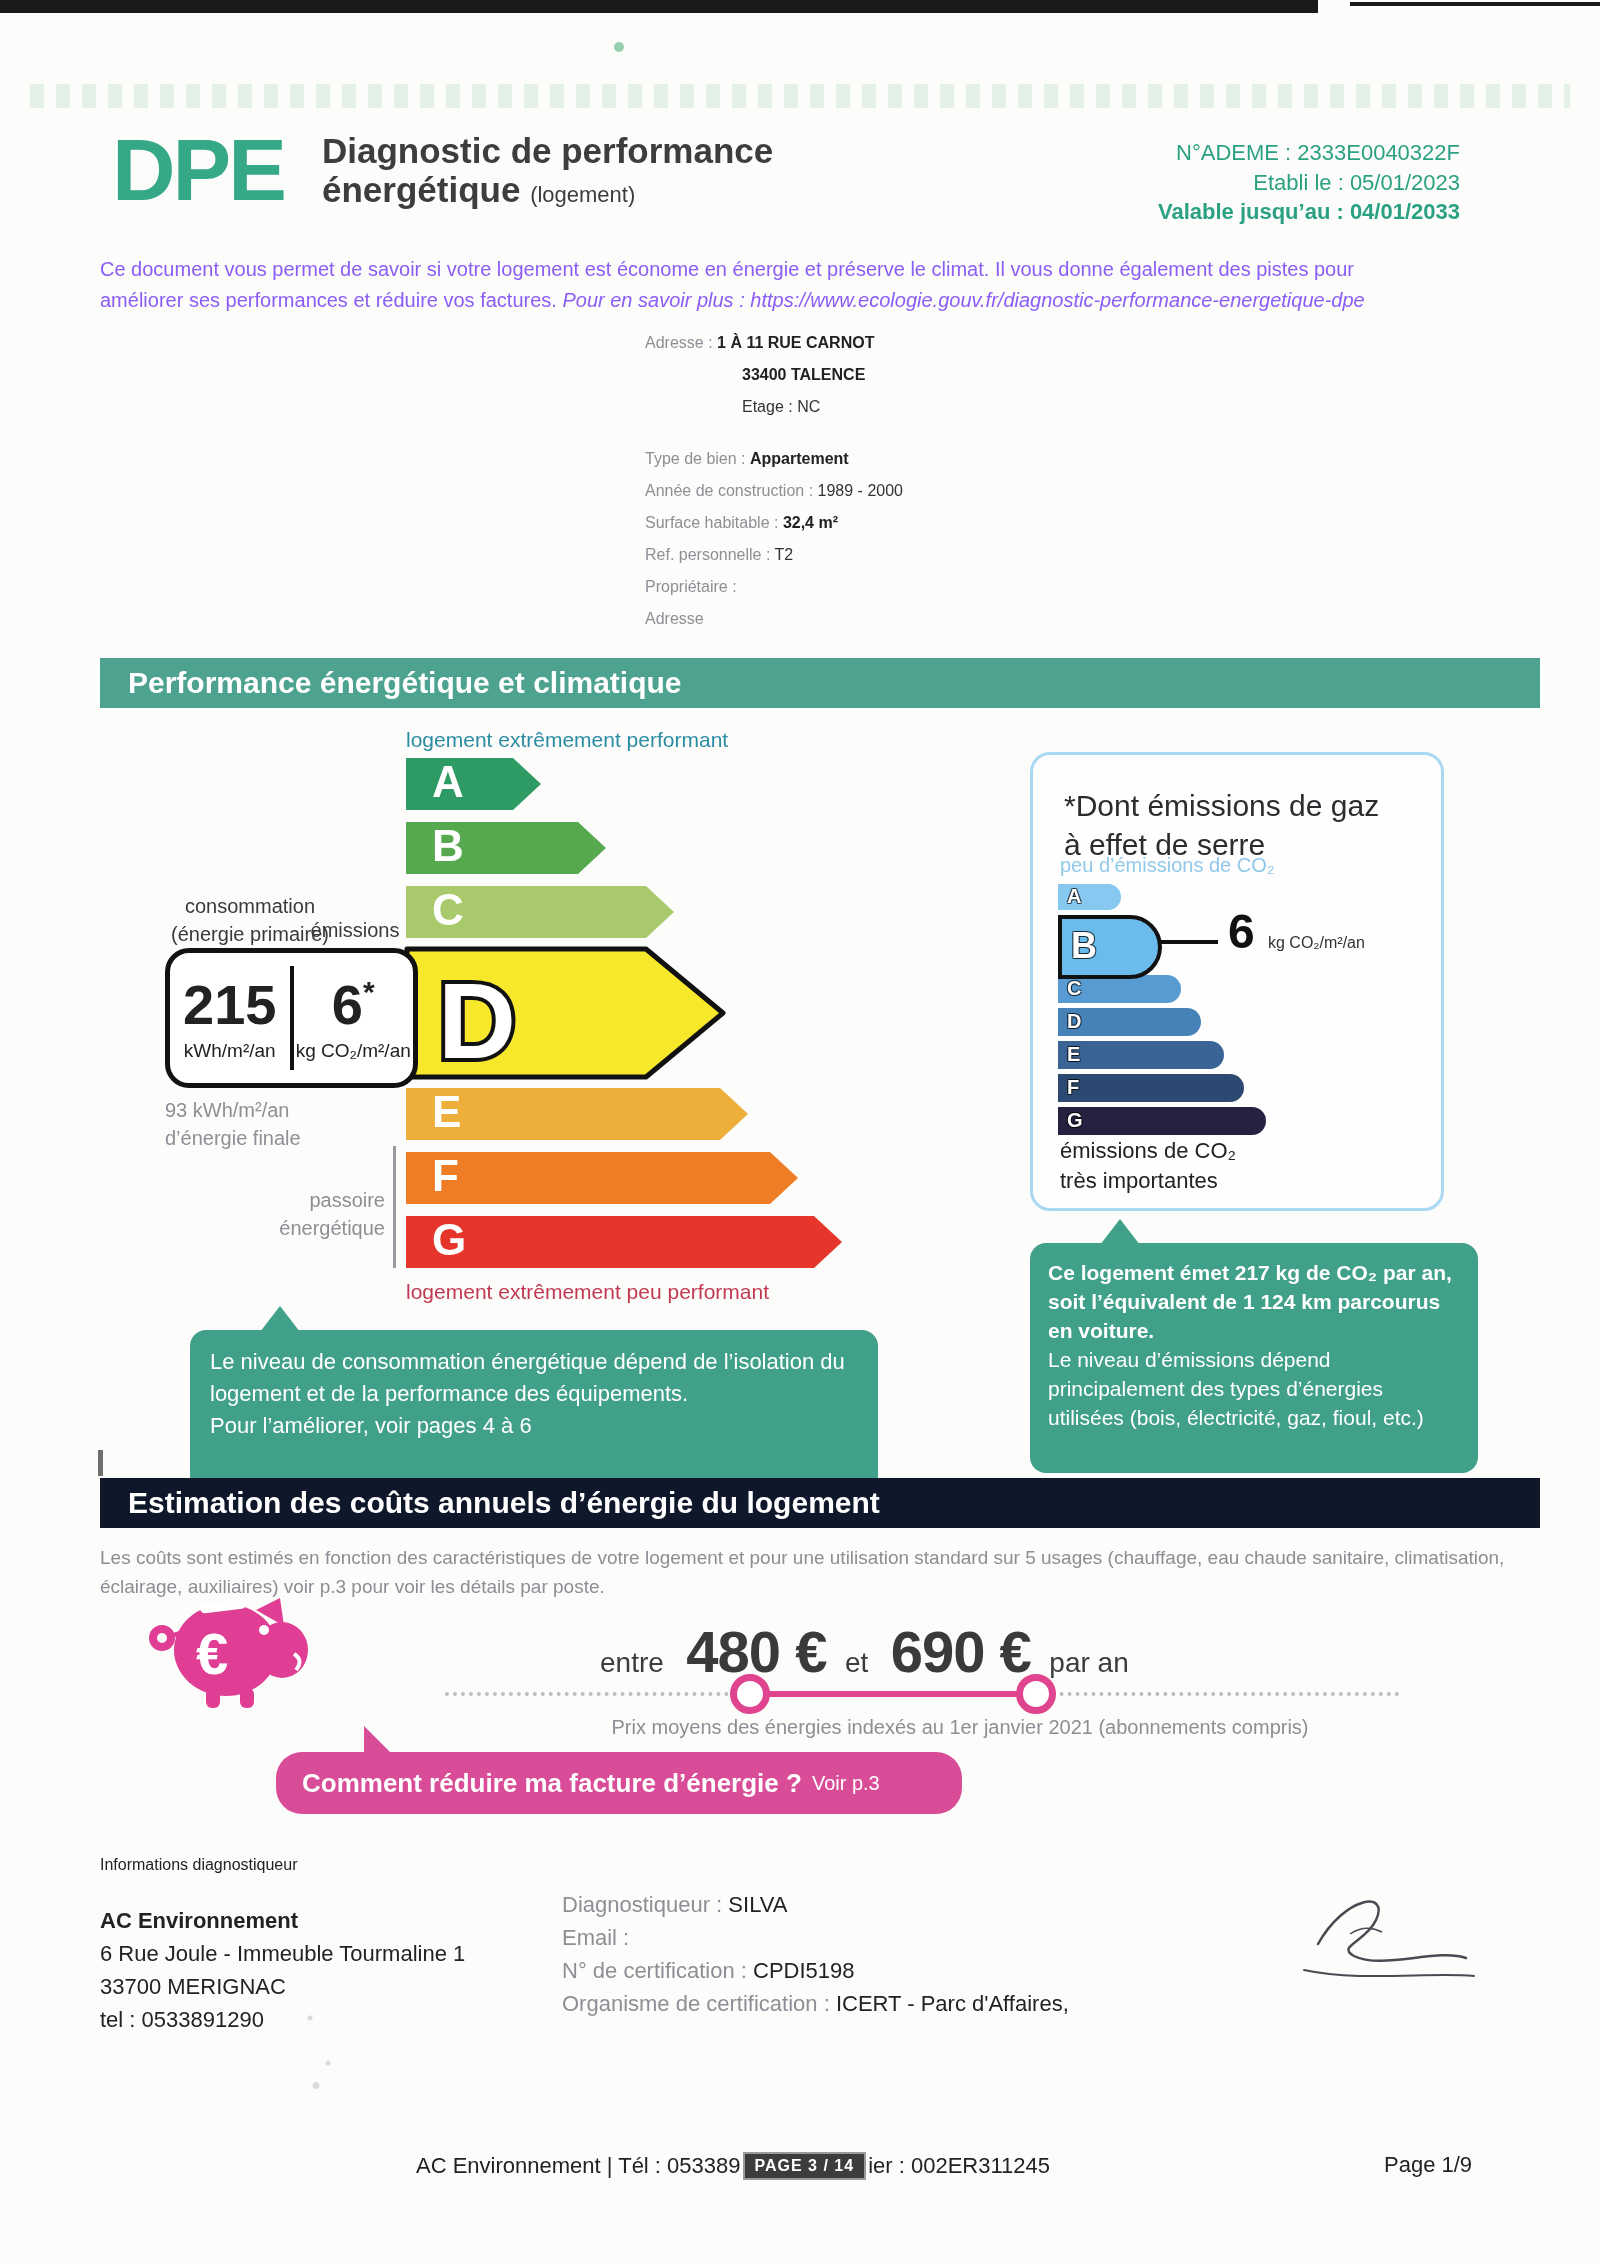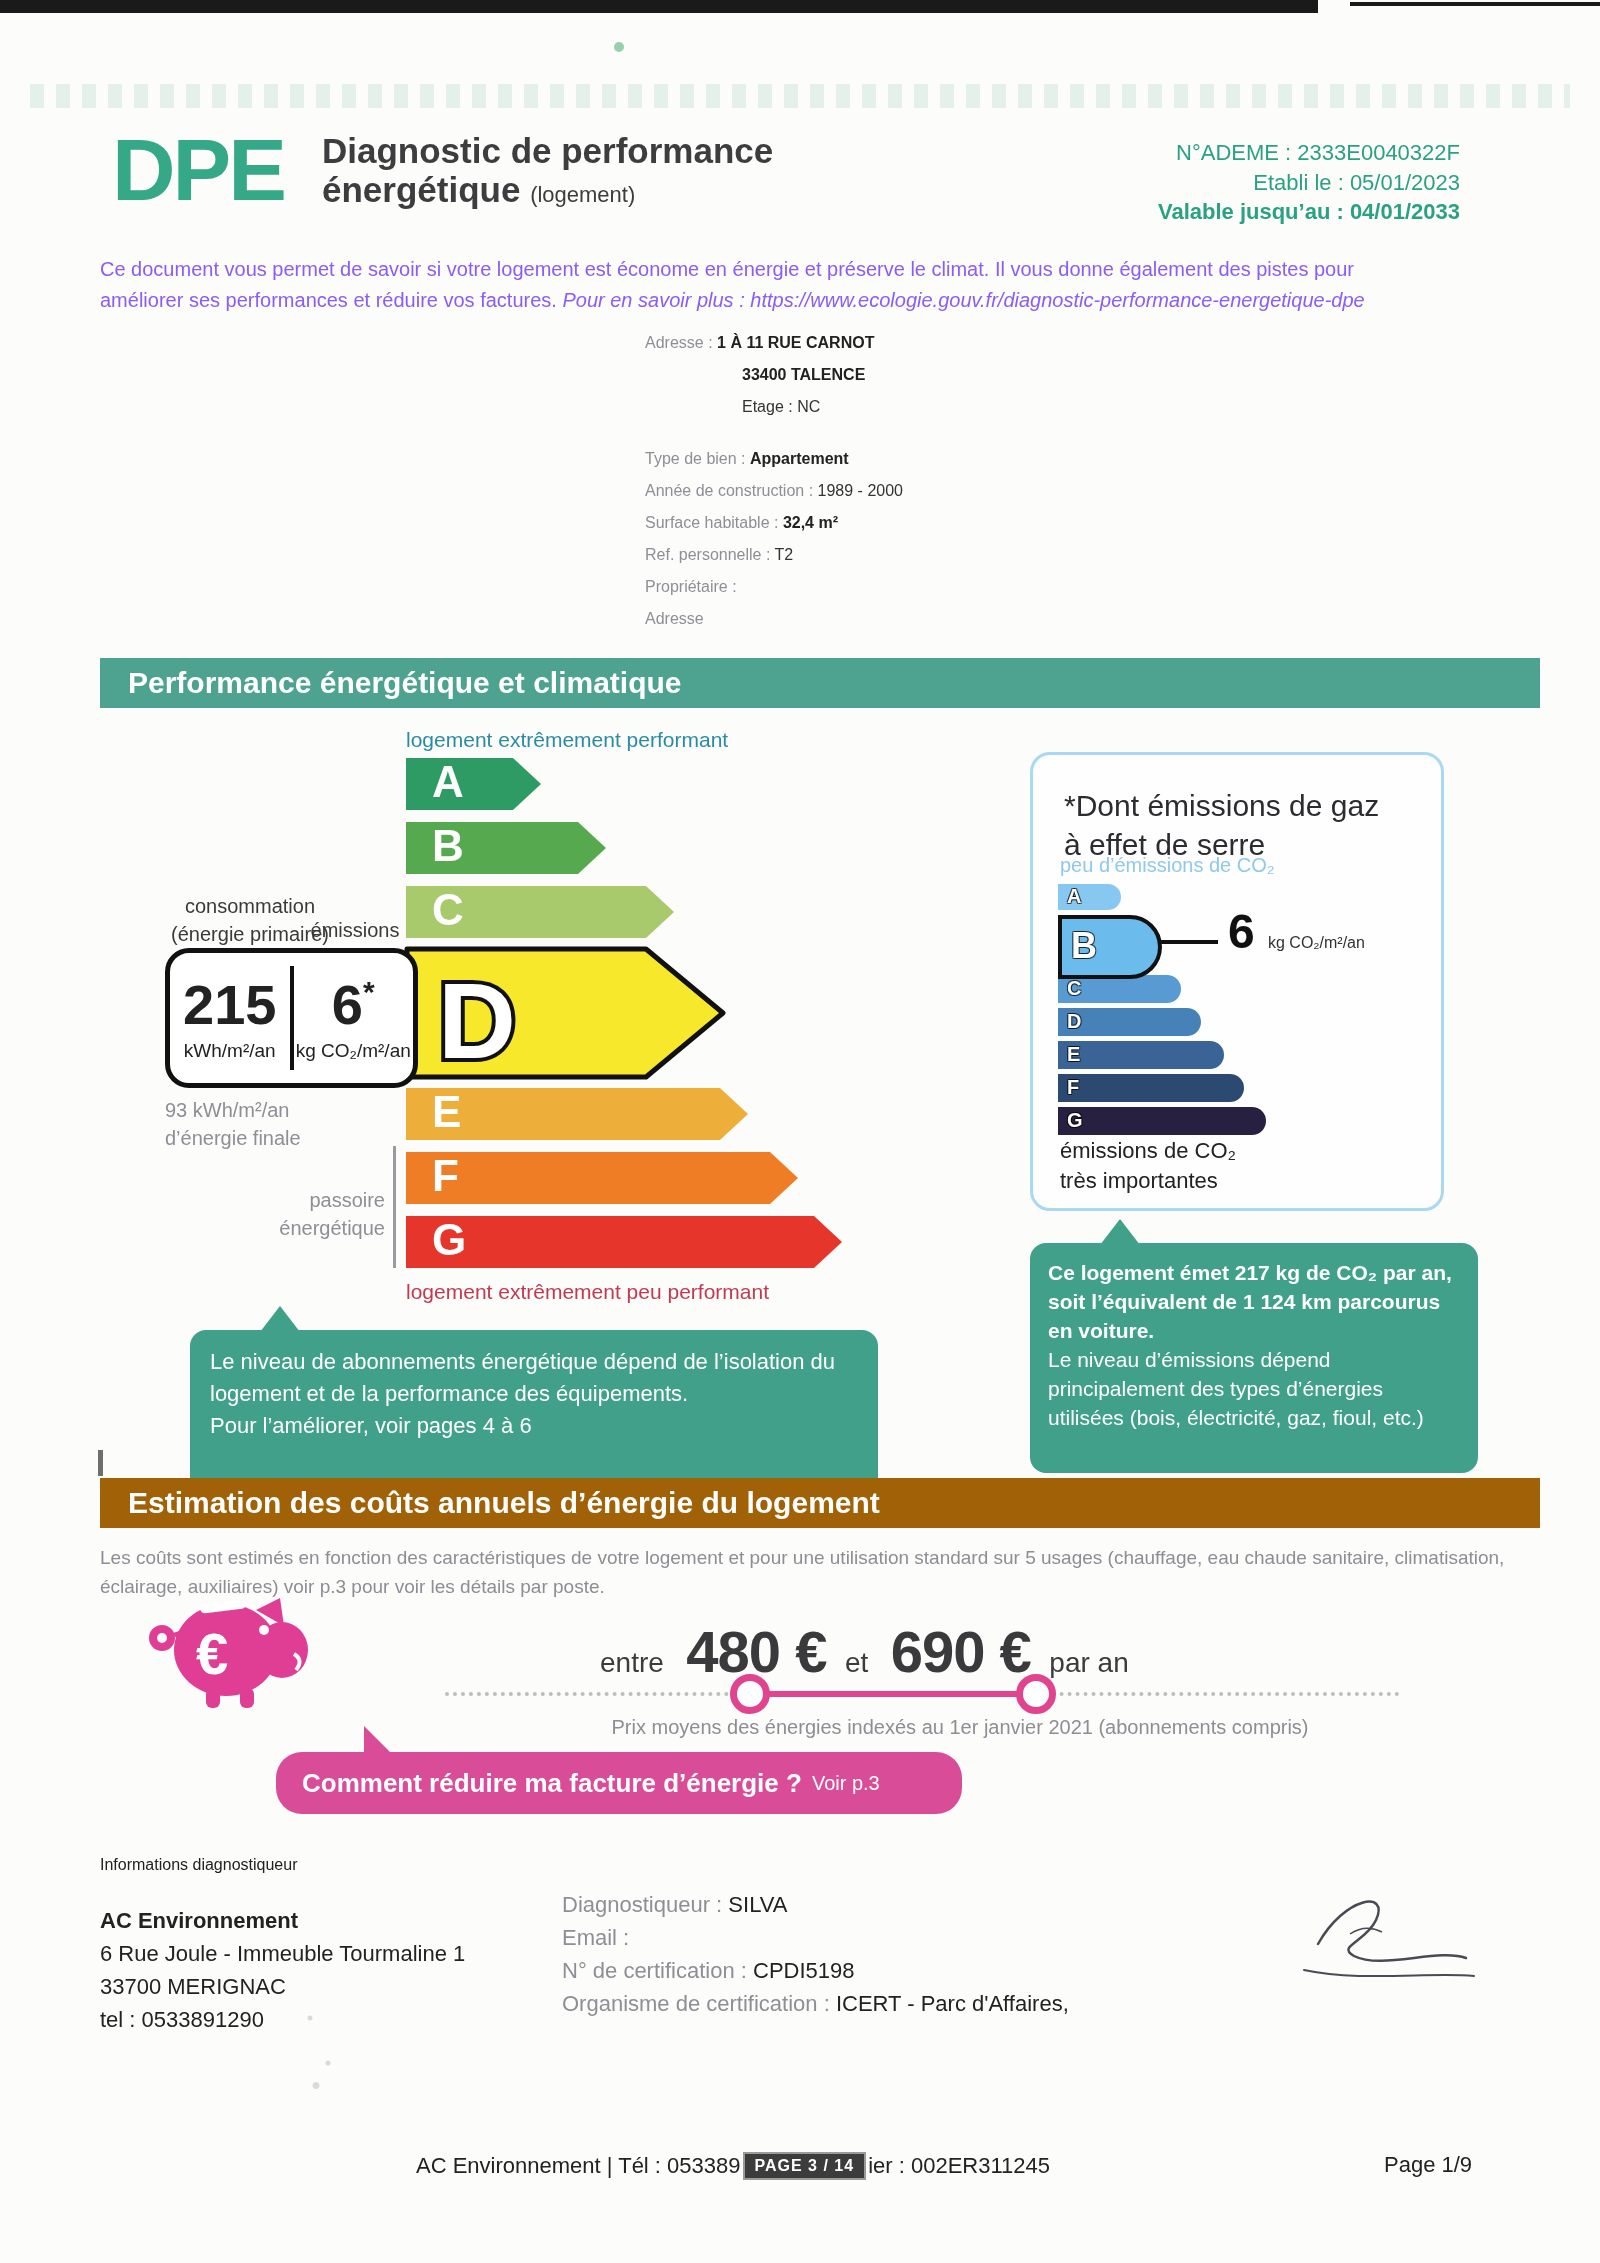--- a/index.html
+++ b/index.html
@@ -15,21 +15,21 @@
   .intro{font-size:20px;color:#8b5cf6;line-height:1.55;}
   .intro .it{font-style:italic;}
   
   .prow{font-size:16px;white-space:nowrap;}
   .plabel{color:#8e8e96;}
   .pvalue{color:#222;font-weight:bold;}
   .pplain{color:#333;}
   
   .banner{height:50px;color:#fff;font-size:30px;font-weight:bold;line-height:50px;padding-left:28px;}
   .banner.teal{background:#4da290;}
-  .banner.pink{background:#a16207;}
+  .banner.pink{background:#0f172a;}
   
   .e-arrow{position:absolute;left:406px;clip-path:polygon(0 0,calc(100% - 28px) 0,100% 50%,calc(100% - 28px) 100%,0 100%);}
   .e-letter{position:absolute;left:26px;top:50%;transform:translateY(-54%);
             font-size:44px;font-weight:bold;color:#fff;}
   .lab-top{font-size:21px;color:#2a8ca4;}
   .lab-bottom{font-size:21px;color:#c23a52;}
   .graylab{font-size:20px;color:#8e8e96;line-height:1.4;}
   
   .rating-box{background:#fff;border:5px solid #111;border-radius:24px;display:flex;align-items:center;z-index:3;}
   .rb-cell{flex:1;text-align:center;line-height:1;}
@@ -167,21 +167,21 @@
   <div class="abs graylab" style="left:250px;top:1186px;width:135px;text-align:right;">
     <div>passoire</div>
     <div>énergétique</div>
   </div>
   <div class="abs" style="left:393px;top:1146px;width:3px;height:122px;background:#9a9aa2;"></div>
 
   <div class="abs lab-bottom" style="left:406px;top:1280px;">logement extrêmement peu performant</div>
 
   <div class="callout" style="left:190px;top:1330px;width:648px;height:138px;padding:16px 20px;font-size:22px;line-height:1.45;">
     <div class="tri" style="left:70px;"></div>
-    <p>Le niveau de abonnements énergétique dépend de l’isolation du</p>
+    <p>Le niveau de consommation énergétique dépend de l’isolation du</p>
     <p>logement et de la performance des équipements.</p>
     <p>Pour l’améliorer, voir pages 4 à 6</p>
   </div>
 
   <div class="abs ges-box" style="left:1030px;top:752px;width:408px;height:453px;"></div>
   <div class="abs ges-title" style="left:1064px;top:786px;">
     <div>*Dont émissions de gaz</div>
     <div>à effet de serre</div>
   </div>
   <div class="abs ges-low" style="left:1060px;top:854px;">peu d’émissions de CO₂</div>

